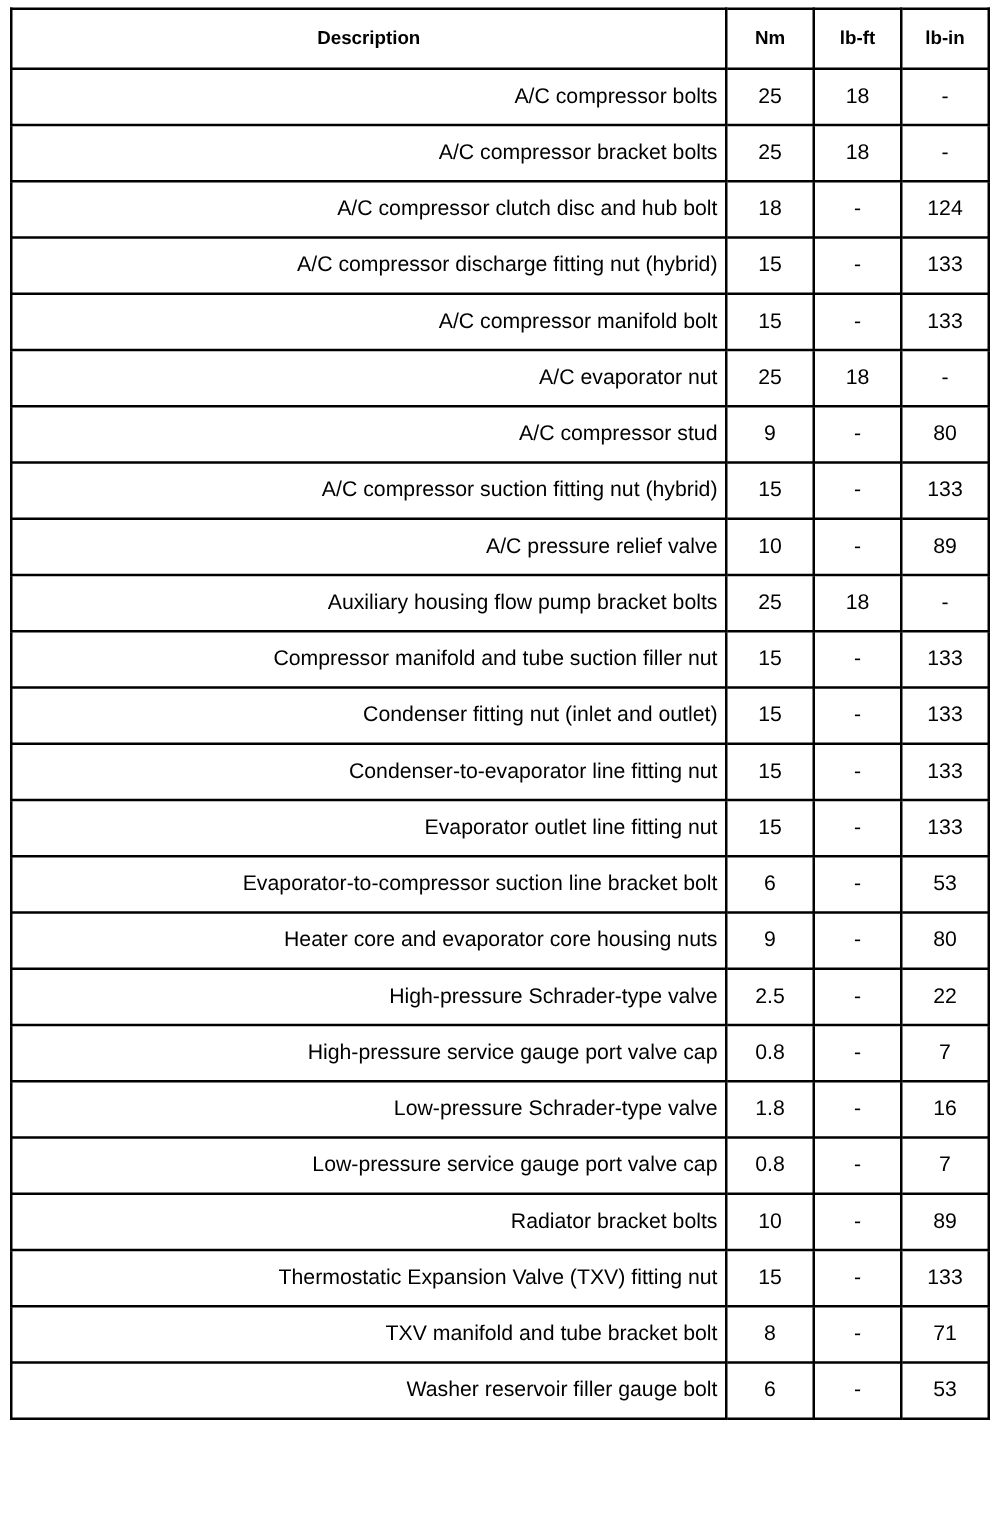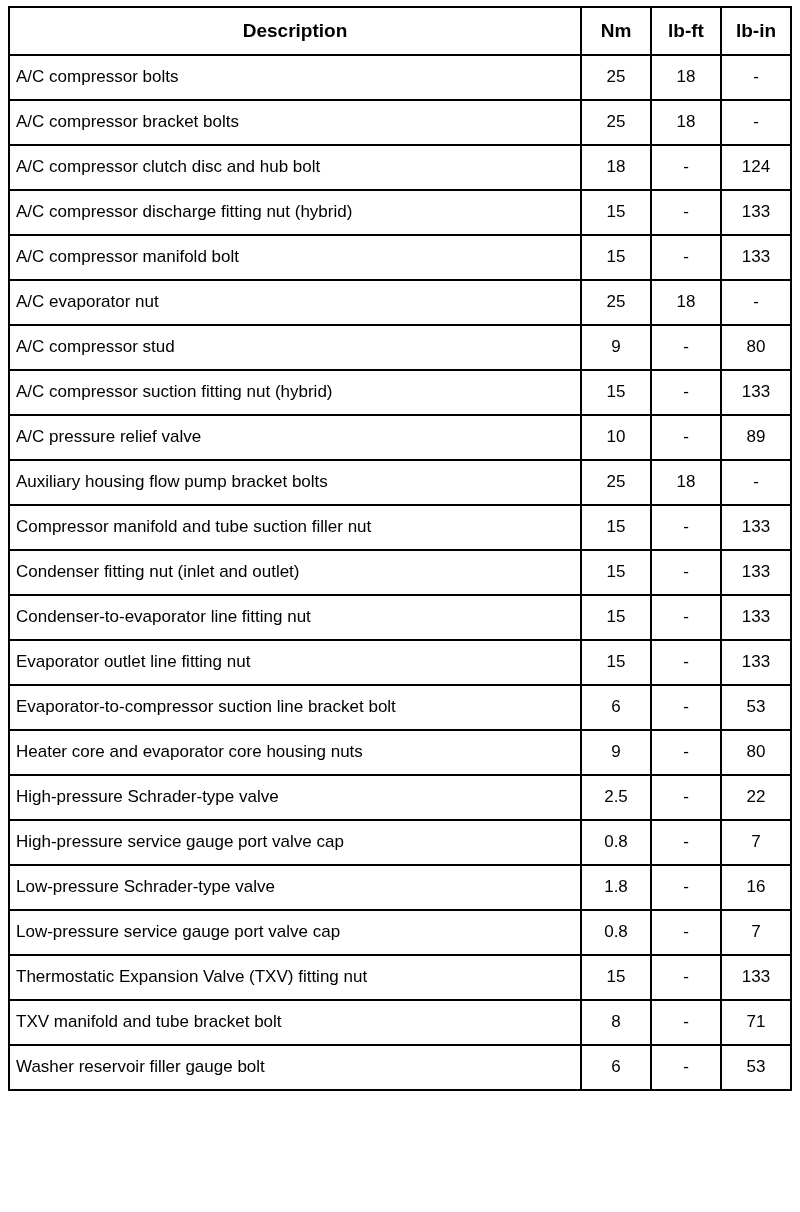--- a/index.html
+++ b/index.html
@@ -26,31 +26,31 @@
   }
   table.torque-table th,
   table.torque-table td {
     border: 2px solid #000000;
     font-size: 17px;
     line-height: 1.1;
     background: #ffffff;
   }
   table.torque-table thead th {
     font-weight: bold;
-    font-size: 19px;
+    font-size: 15px;
     text-align: center;
     height: 42px;
     padding: 2px 6px;
   }
   table.torque-table tbody td {
     height: 39px;
     padding: 2px 6px;
   }
   td.desc, th.desc {
-    text-align: left;
+    text-align: right;
     padding-left: 8px;
   }
   td.num, th.num {
     text-align: center;
   }
   col.c-desc { width: 572px; }
   col.c-nm   { width: 70px; }
   col.c-lbft { width: 70px; }
   col.c-lbin { width: 70px; }
 </style>
@@ -188,20 +188,26 @@
         <td class="num">-</td>
         <td class="num">16</td>
       </tr>
       <tr>
         <td class="desc">Low-pressure service gauge port valve cap</td>
         <td class="num">0.8</td>
         <td class="num">-</td>
         <td class="num">7</td>
       </tr>
       <tr>
+        <td class="desc">Radiator bracket bolts</td>
+        <td class="num">10</td>
+        <td class="num">-</td>
+        <td class="num">89</td>
+      </tr>
+      <tr>
         <td class="desc">Thermostatic Expansion Valve (TXV) fitting nut</td>
         <td class="num">15</td>
         <td class="num">-</td>
         <td class="num">133</td>
       </tr>
       <tr>
         <td class="desc">TXV manifold and tube bracket bolt</td>
         <td class="num">8</td>
         <td class="num">-</td>
         <td class="num">71</td>

